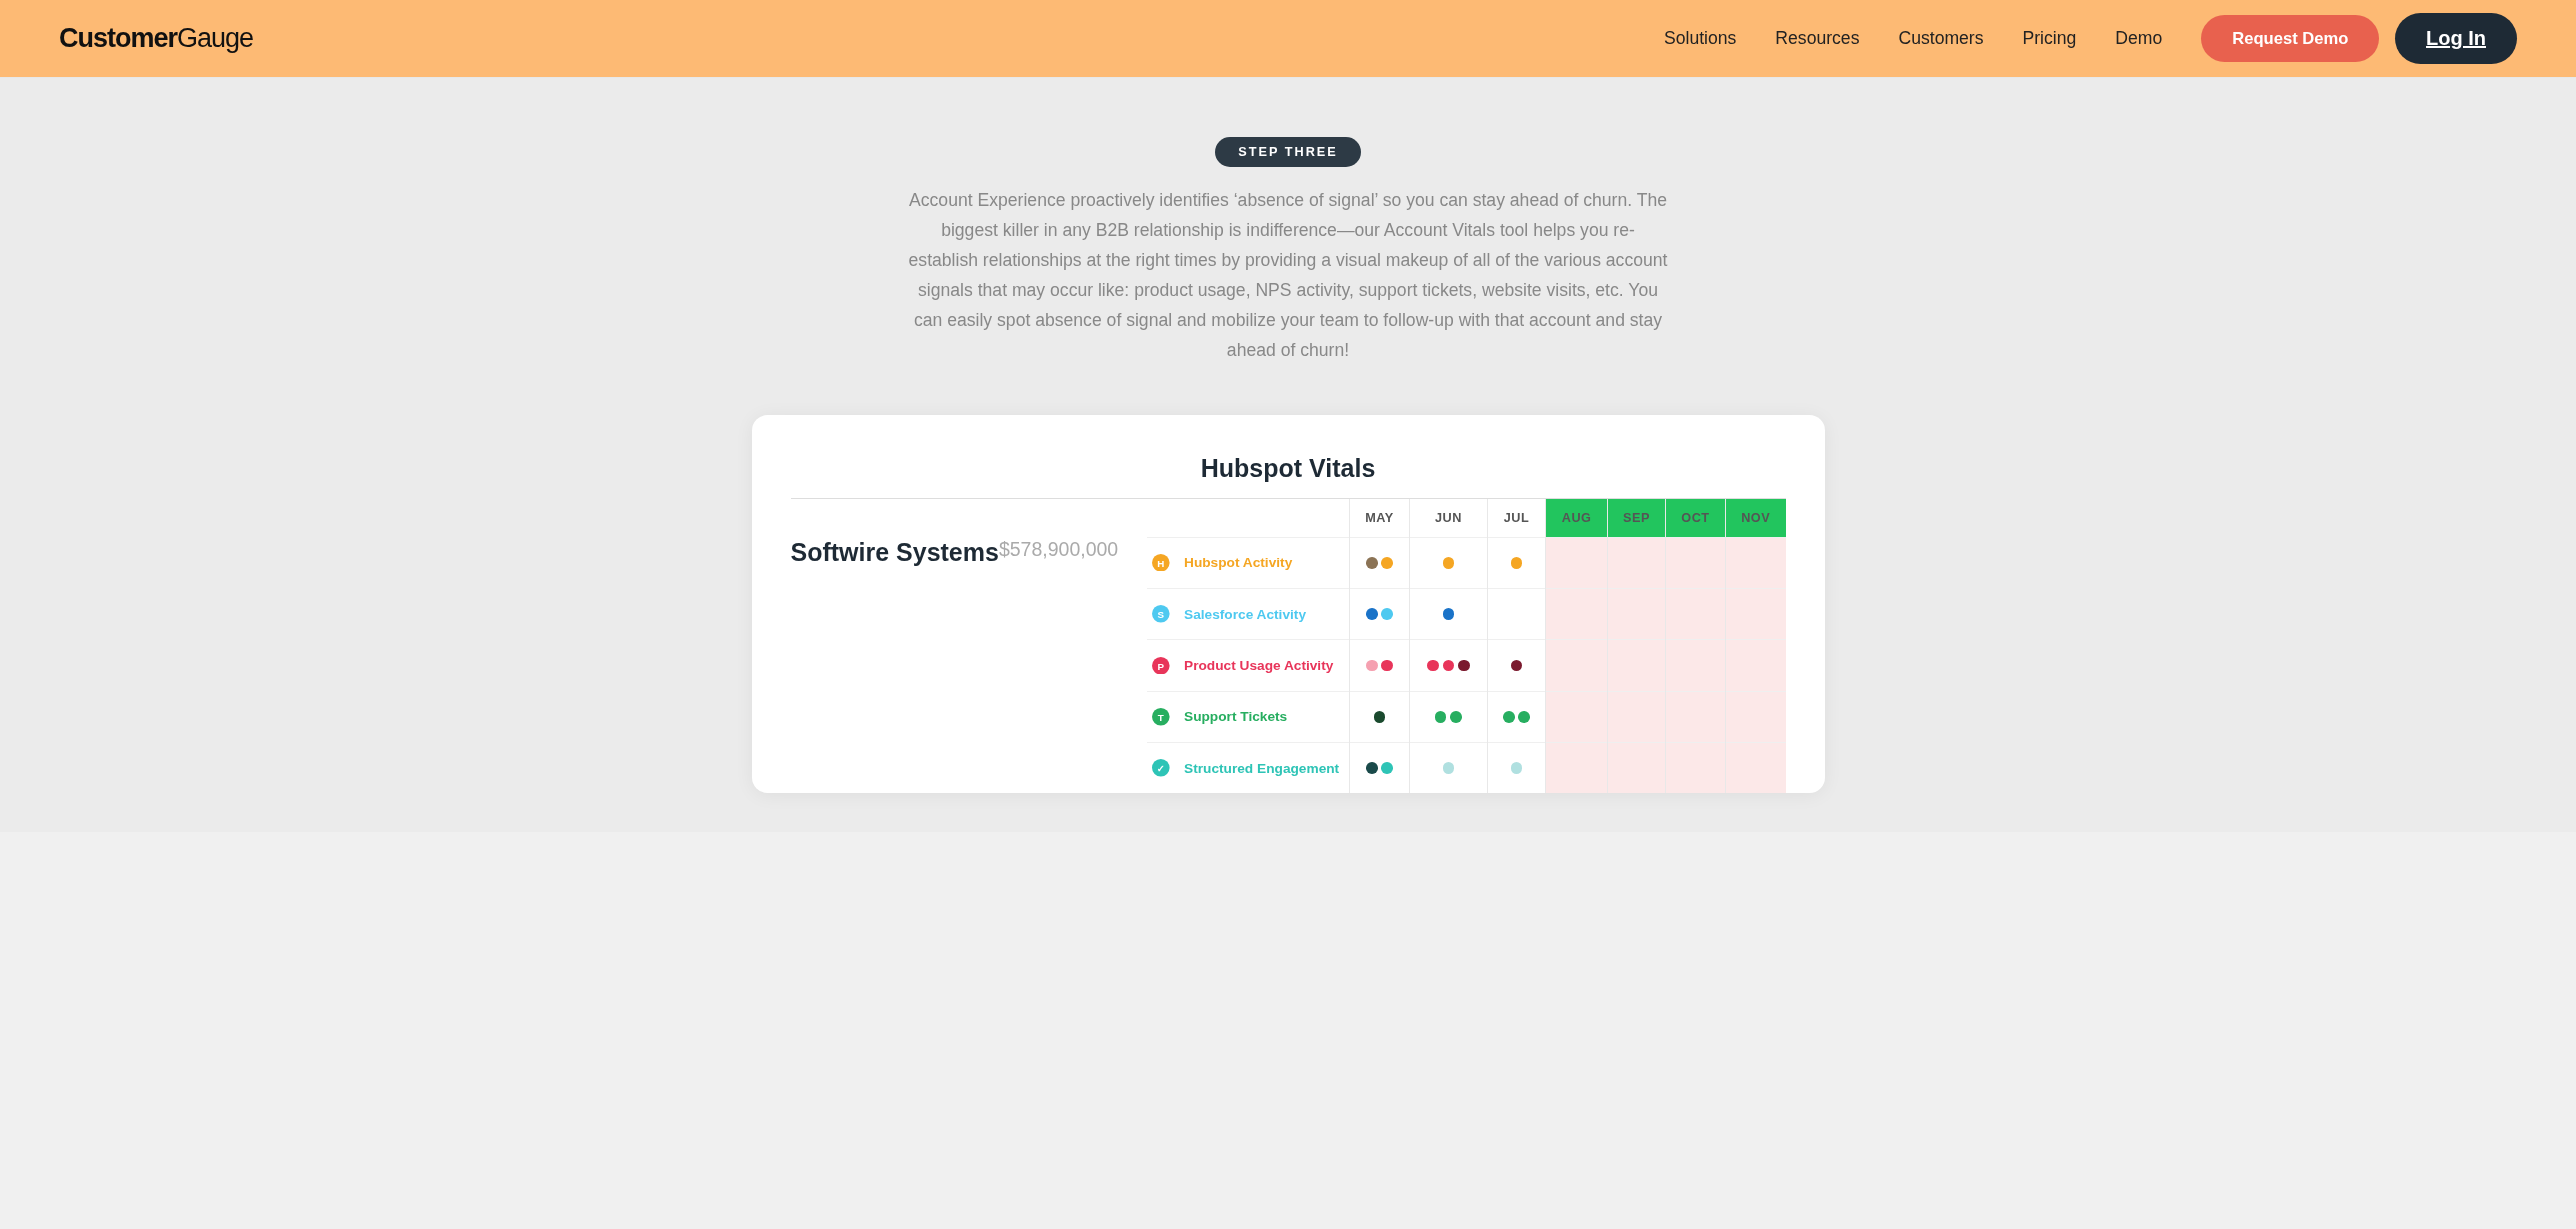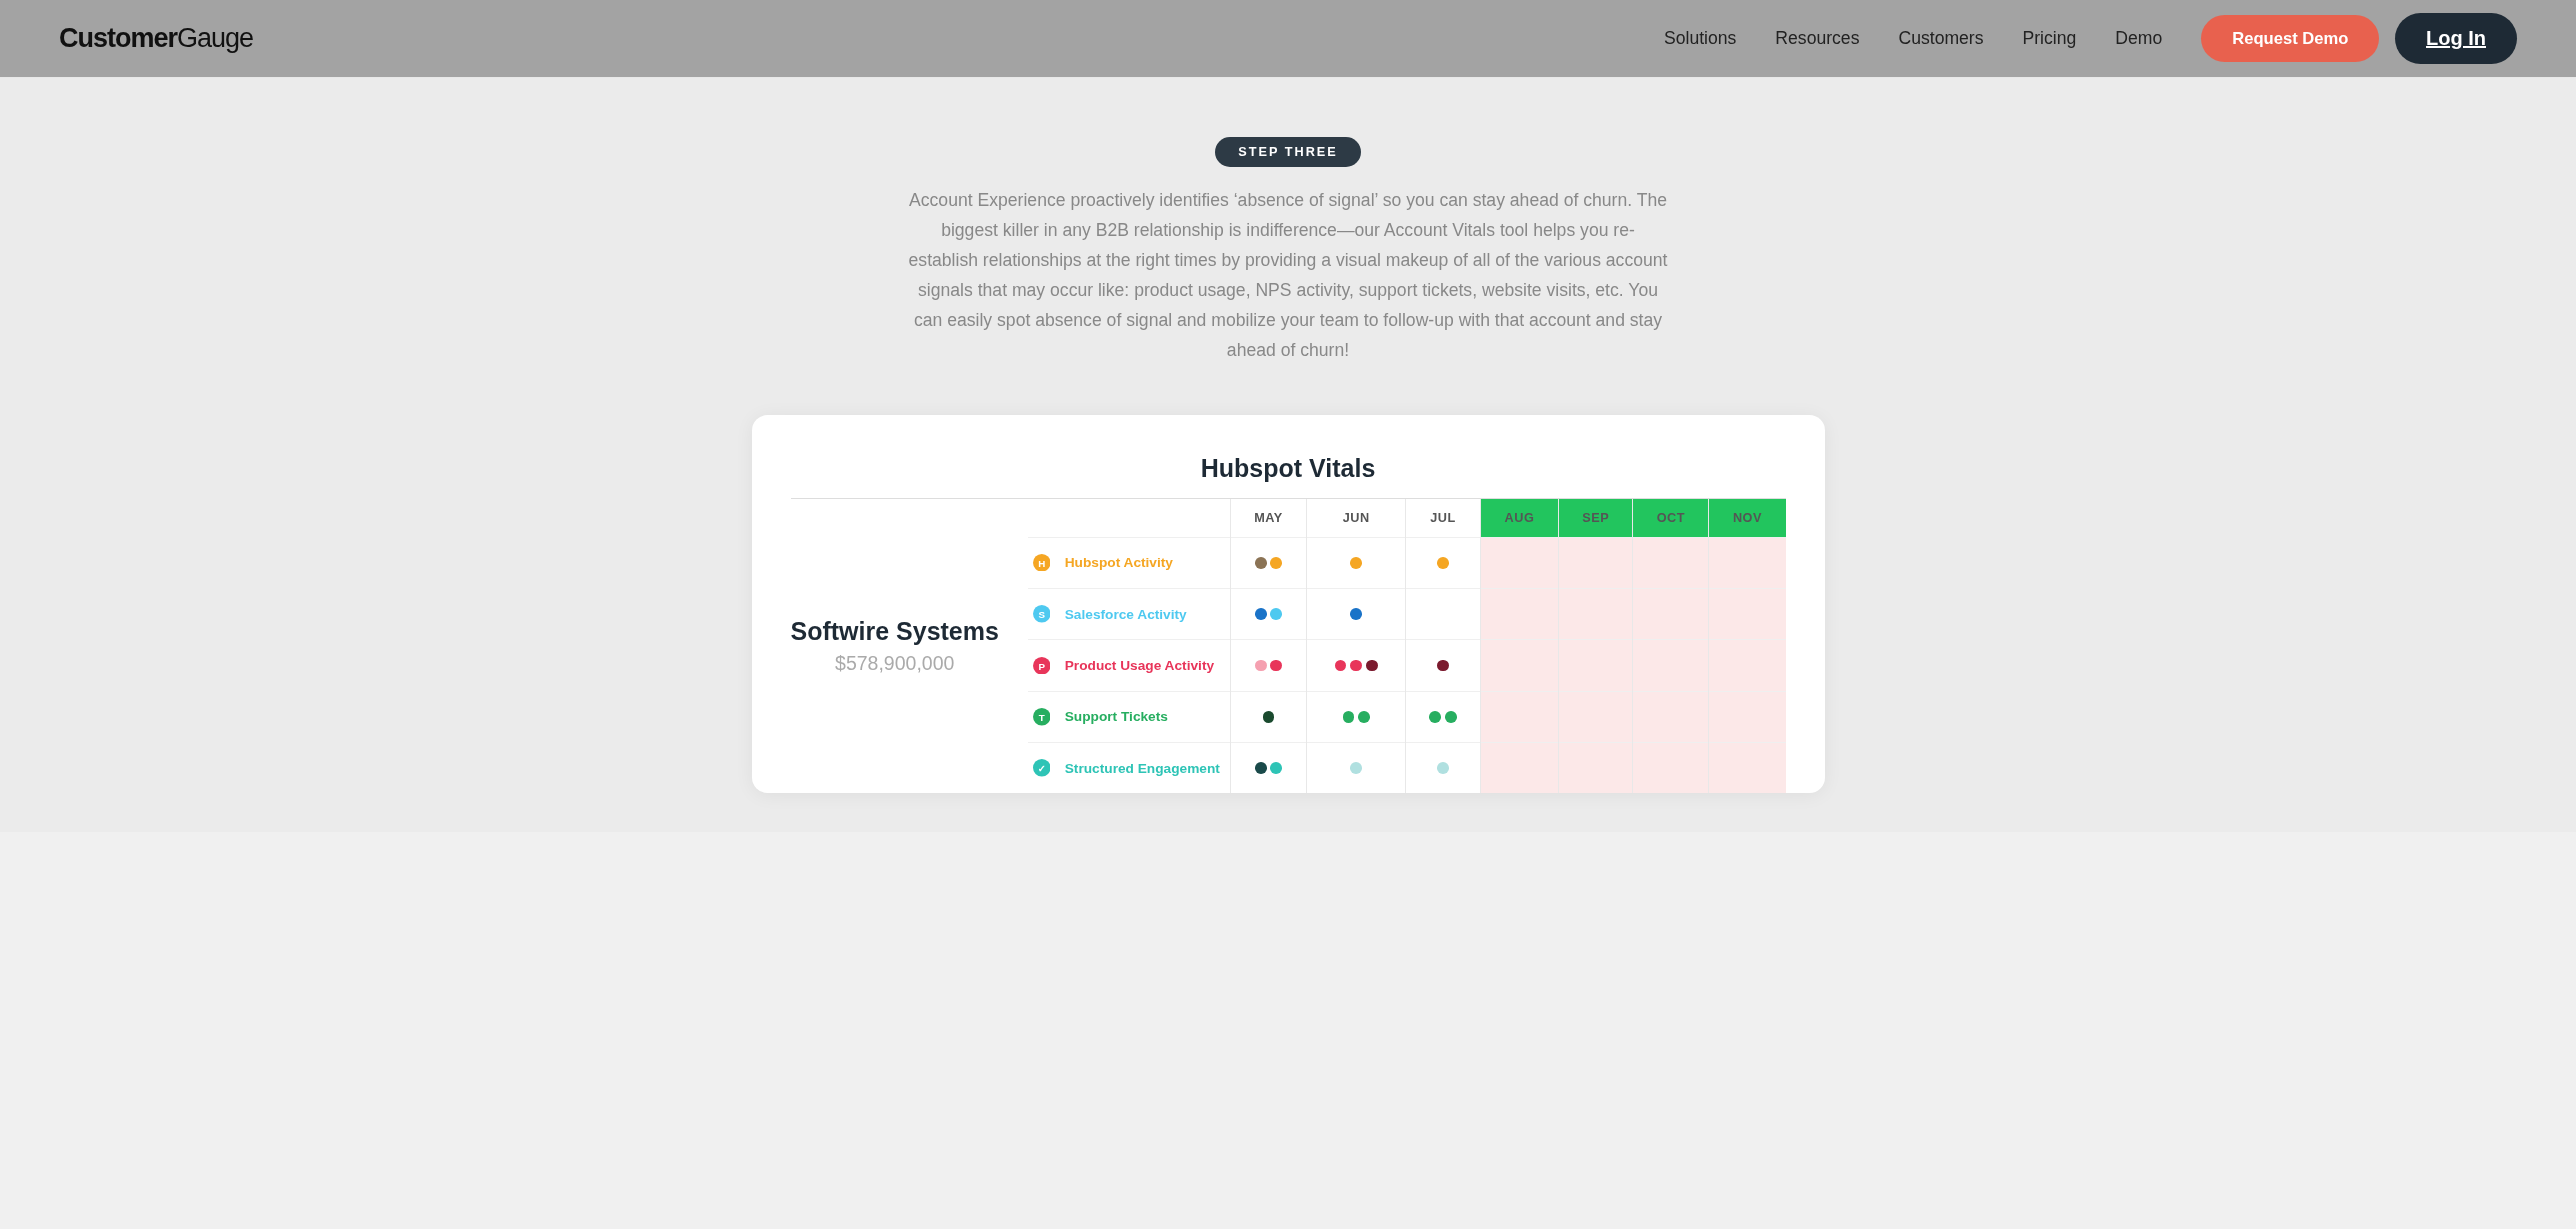--- a/index.html
+++ b/index.html
@@ -1,20 +1,20 @@
 <!DOCTYPE html>
 <html><head>
   <meta charset="utf-8">
   <style>
     * { box-sizing: border-box; margin: 0; padding: 0; }
     body { font-family: -apple-system, BlinkMacSystemFont, 'Segoe UI', sans-serif; background: #f0f0f0; }
 
     
     nav {
-      background: #a3a3a3;
+      background: #fdba74;
       display: flex;
       align-items: center;
       padding: 0 59px;
       height: 78px;
       border-bottom: 1px solid #e8e8e8;
     }
     .nav-logo {
       font-size: 27px;
       font-weight: 800;
       color: #111;
@@ -115,21 +115,21 @@
 
     
     .vitals-layout {
       display: flex;
       align-items: stretch;
     }
     .vitals-sidebar {
       min-width: 215px;
       padding: 39px 29px 39px 0;
       display: flex;
-      flex-direction: column;
+      flex-direction: row;
       justify-content: center;
     }
     .company-name {
       font-size: 25px;
       font-weight: 800;
       color: #1e2a35;
       margin-bottom: 5.9px;
     }
     .company-value {
       font-size: 19.5px;

